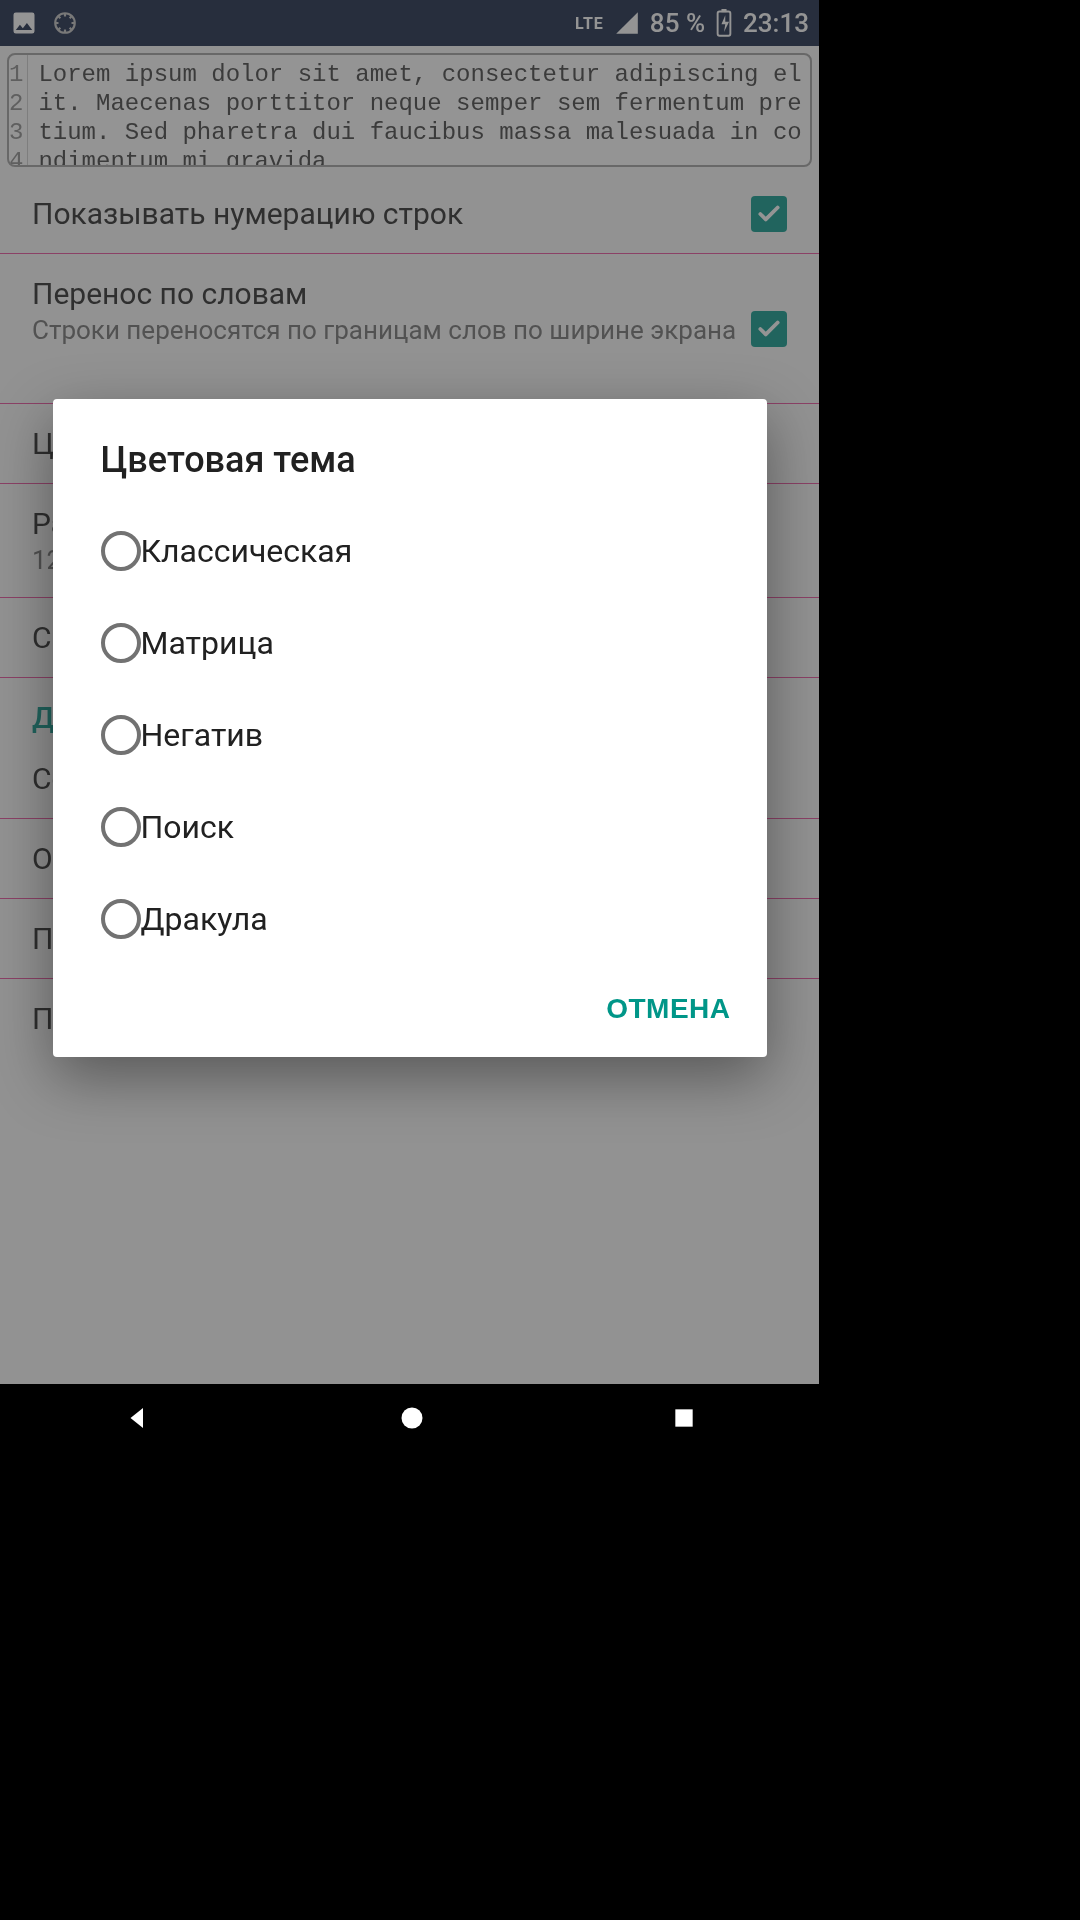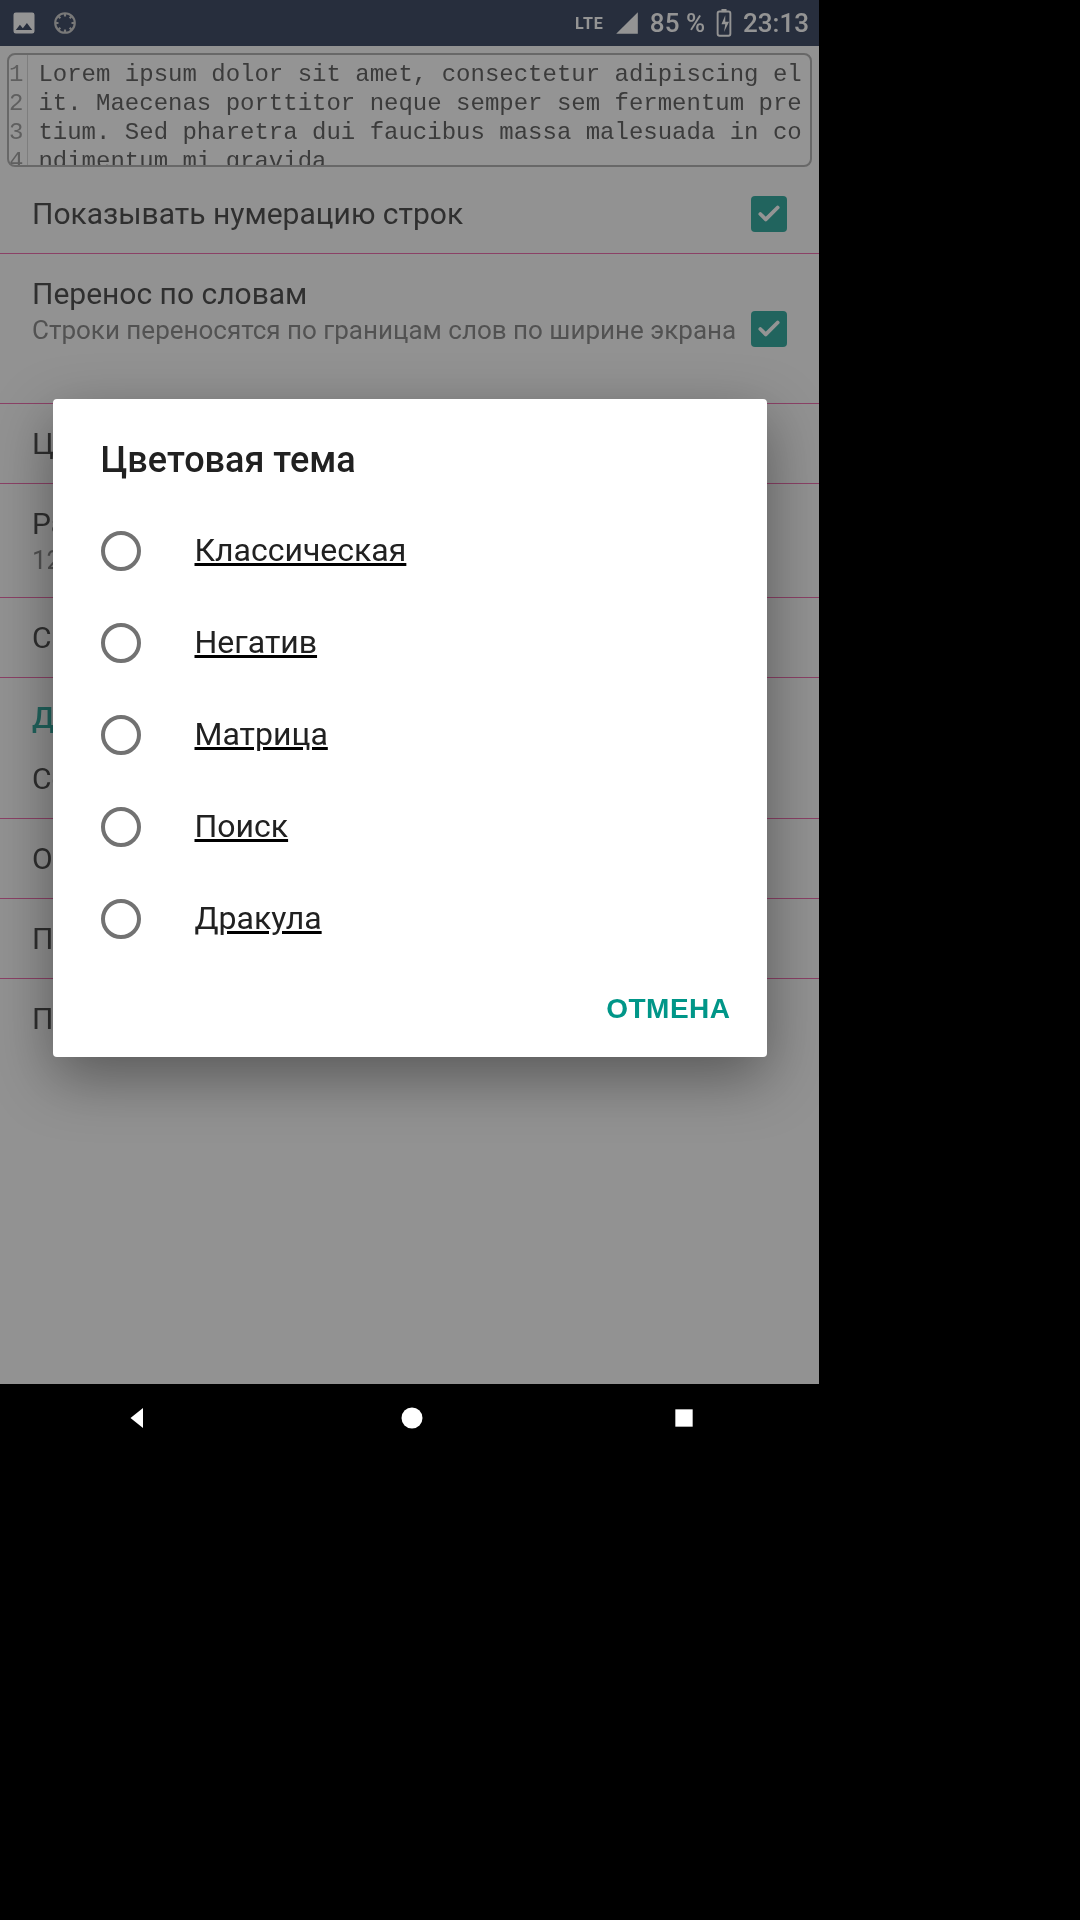--- a/index.html
+++ b/index.html
@@ -98,23 +98,22 @@
     padding-bottom: 8px;
   }
   .dialog-title {
     font-size:36px;
     font-weight:500;
     color:#212121;
     padding:40px 48px 24px 48px;
   }
   .option {
     display:flex;
-    gap:54px;
+    align-items:center;
     padding:26px 48px;
-    text-decoration:underline;
   }
   .radio-outer {
     width:40px; height:40px;
     border:4px solid #727272;
     border-radius:50%;
     flex:0 0 auto;
   }
   .option-label {
     font-size:32px;
     color:#212121;
@@ -249,25 +248,25 @@
 
 <div class="dialog">
   <div class="dialog-title">Цветовая тема</div>
 
   <div class="option">
     <div class="radio-outer"></div>
     <div class="option-label">Классическая</div>
   </div>
   <div class="option">
     <div class="radio-outer"></div>
+    <div class="option-label">Матрица</div>
+  </div>
+  <div class="option">
+    <div class="radio-outer"></div>
     <div class="option-label">Негатив</div>
-  </div>
-  <div class="option">
-    <div class="radio-outer"></div>
-    <div class="option-label">Матрица</div>
   </div>
   <div class="option">
     <div class="radio-outer"></div>
     <div class="option-label">Поиск</div>
   </div>
   <div class="option">
     <div class="radio-outer"></div>
     <div class="option-label">Дракула</div>
   </div>
 

